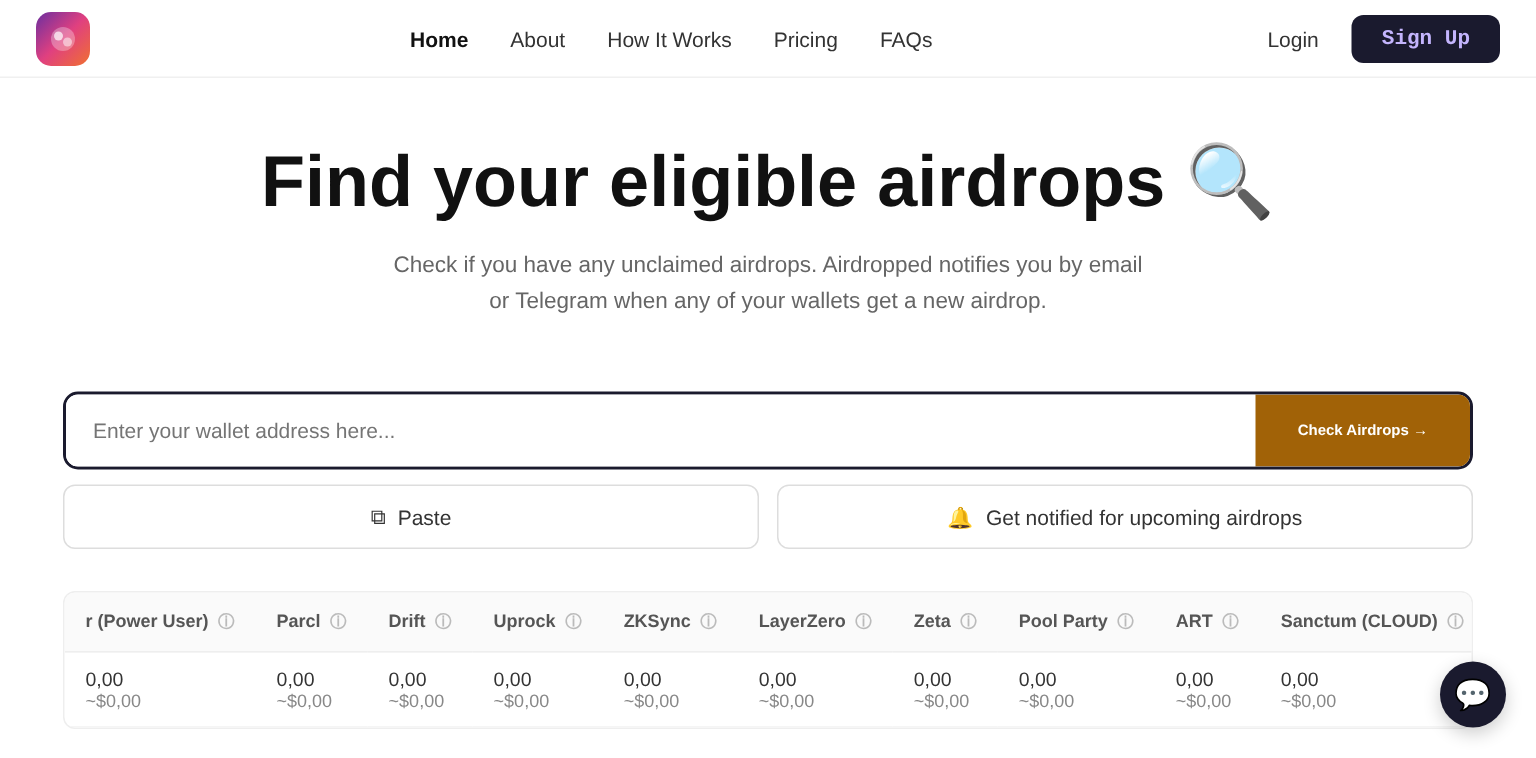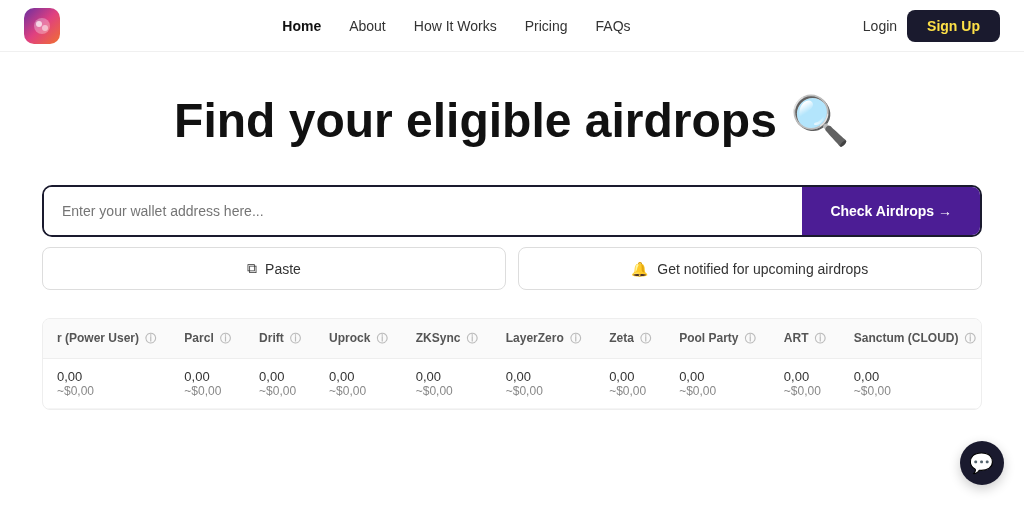--- a/index.html
+++ b/index.html
@@ -13,45 +13,45 @@
     }
     .nav-logo { display: flex; align-items: center; gap: 8px; }
     .logo-icon {
       width: 36px; height: 36px; border-radius: 10px;
       background: linear-gradient(135deg, #6b2fa0, #e04080, #f07030);
       display: flex; align-items: center; justify-content: center;
     }
     .nav-links { display: flex; gap: 28px; align-items: center; }
     .nav-link { font-size: 14px; color: #333; text-decoration: none; cursor: pointer; }
     .nav-link.active { font-weight: 600; color: #111; }
-    .nav-actions { display: flex; align-items: center; }
+    .nav-actions { display: flex; gap: 12px; align-items: center; }
     .btn-login { font-size: 14px; color: #333; cursor: pointer; background: none; border: none; padding: 6px 10px; }
     .btn-signup {
-      font-size: 14px; font-weight: 600; color: #fde047;
+      font-size: 14px; font-weight: 600; color: #c4b5fd;
       background: #1a1a2e; border: none; border-radius: 8px;
-      padding: 8px 20px; cursor: pointer;
+      padding: 8px 20px; cursor: pointer; font-family: Liberation Mono, monospace;
     }
 
     
     .hero { text-align: center; padding: 40px 20px 20px; }
     .hero h1 { font-size: 48px; font-weight: 800; color: #111; margin-bottom: 16px; }
     .hero p { font-size: 15px; color: #666; line-height: 1.6; max-width: 500px; margin: 0 auto 28px; }
 
     
     .search-section { max-width: 980px; margin: 0 auto; padding: 0 20px; }
     .search-row {
       display: flex; gap: 0; border: 2px solid #1a1a2e; border-radius: 10px; overflow: hidden;
       margin-bottom: 10px;
     }
     .search-input {
       flex: 1; padding: 16px 18px; font-size: 14px; color: #b91c1c;
       border: none; outline: none; background: #fff;
     }
     .btn-check {
-      background: #4c1d95; color: #fff; font-size: 14px; font-weight: 600;
+      background: #a16207; color: #fff; font-size: 10px; font-weight: 600;
       border: none; padding: 16px 28px; cursor: pointer; white-space: nowrap;
     }
     .btn-row { display: flex; gap: 12px; margin-top: 0; }
     .btn-paste, .btn-notify {
       flex: 1; padding: 12px; font-size: 14px; color: #333;
       background: #fff; border: 1px solid #ddd; border-radius: 8px;
       cursor: pointer; display: flex; align-items: center; justify-content: center; gap: 8px;
     }
 
     
@@ -111,20 +111,21 @@
   </div>
 
   <div class="nav-actions">
     <button class="btn-login">Login</button>
     <button class="btn-signup">Sign Up</button>
   </div>
 </nav>
 
 <div class="hero">
   <h1>Find your eligible airdrops 🔍</h1>
+  <p>Check if you have any unclaimed airdrops. Airdropped notifies you by email or Telegram when any of your wallets get a new airdrop.</p>
 </div>
 
 <div class="search-section">
   <div class="search-row">
     <input class="search-input" type="text" placeholder="Enter your wallet address here..." style="">
     <button class="btn-check">Check Airdrops →</button>
   </div>
   <div class="btn-row">
     <button class="btn-paste">
       <span>⧉</span>

